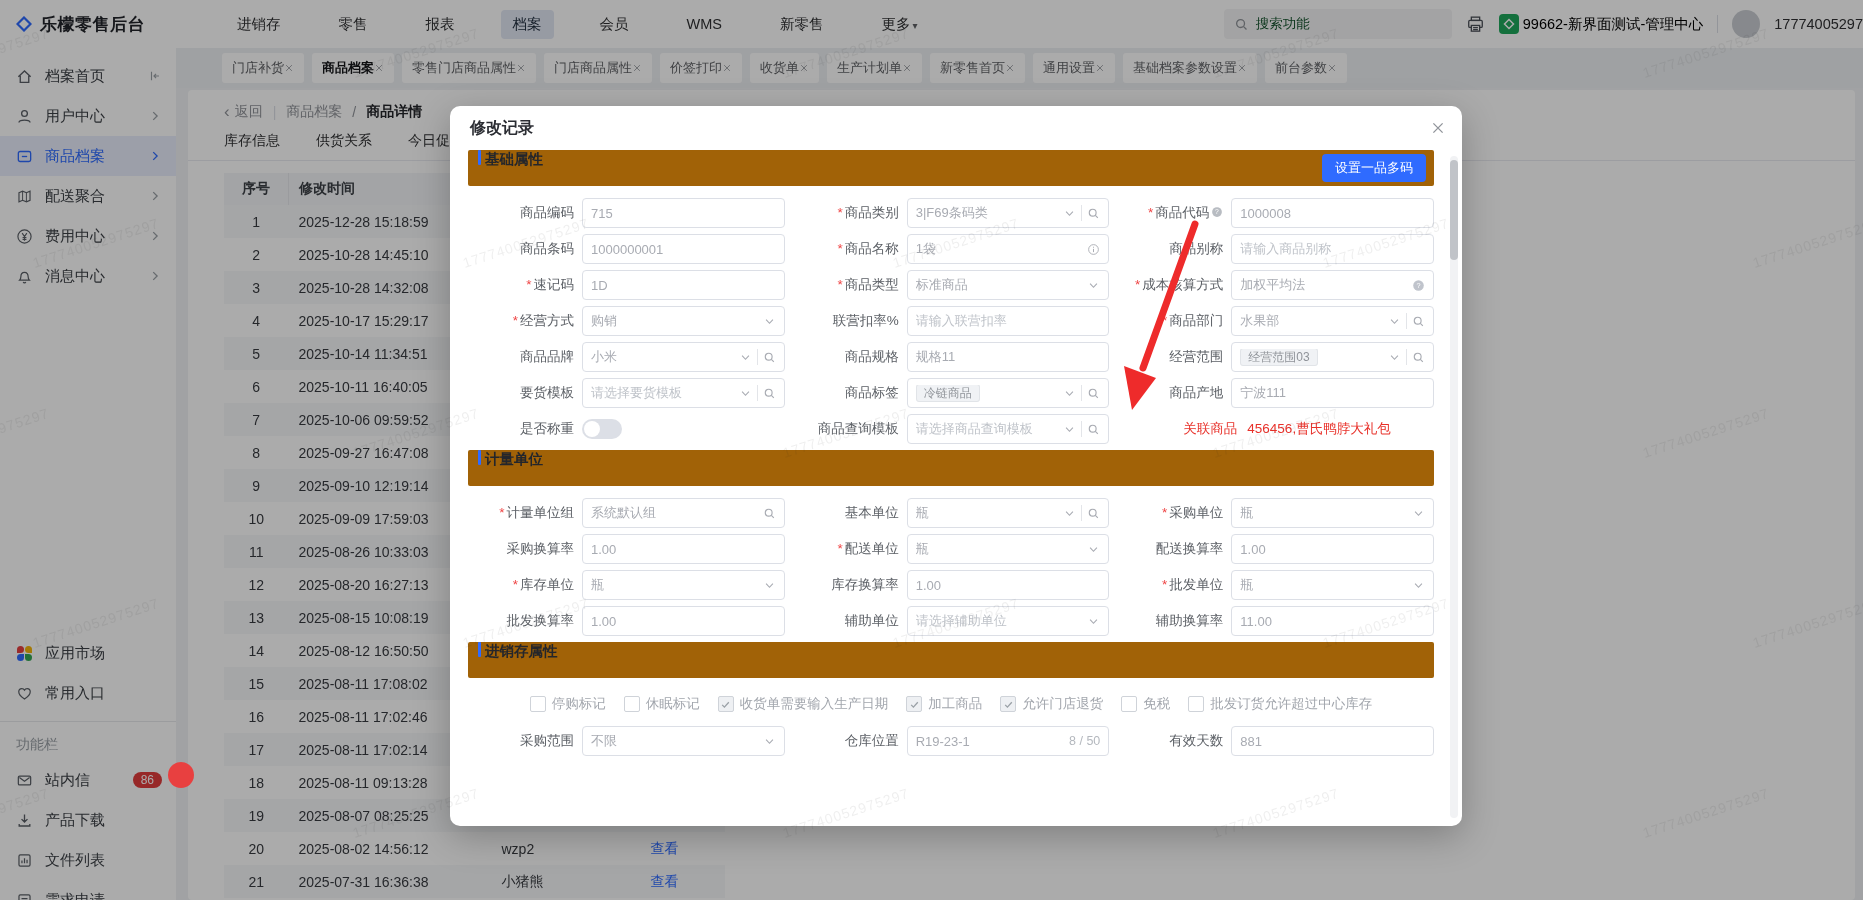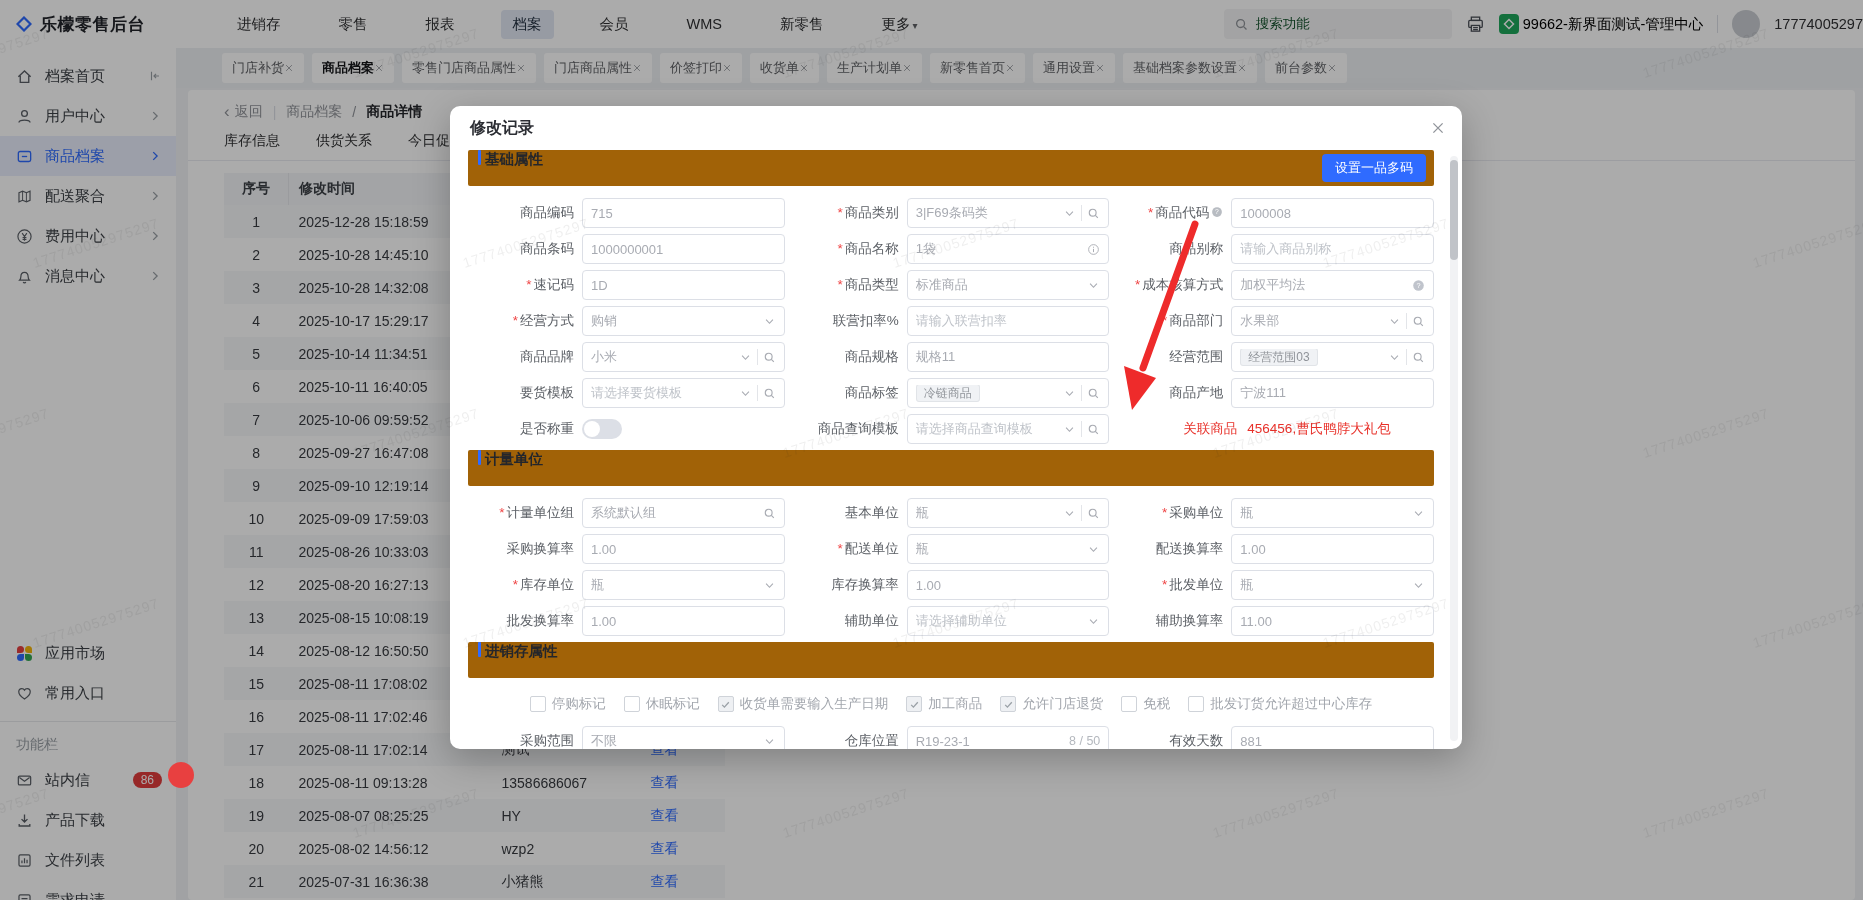--- a/index.html
+++ b/index.html
@@ -71,21 +71,21 @@
   table.grid td{height:33px;padding:0 10px;color:#383b40;}
   table.grid tr:nth-child(odd) td{background:#f7f8fa;}
   table.grid .c-no{width:44px;text-align:center;}
   table.grid .c-time{width:182px;}
   table.grid .c-person{width:128px;}
   table.grid .c-act{width:64px;}
   .view-link{color:#2f6bff;cursor:pointer;}
   
   .overlay{position:absolute;inset:0;background:rgba(0,0,0,.33);z-index:40;}
   .red-dot{position:absolute;left:168px;top:762px;width:26px;height:26px;border-radius:50%;background:#e84040;z-index:45;cursor:pointer;}
-  .dialog{position:absolute;left:450px;top:106px;width:1012px;height:643px;background:#fff;border-radius:10px;
+  .dialog{position:absolute;left:450px;top:106px;width:1012px;height:720px;background:#fff;border-radius:10px;
           box-shadow:0 10px 36px rgba(0,0,0,.25);z-index:50;}
   .dlg-head{height:44px;display:flex;align-items:center;padding:0 20px;}
   .dlg-title{font-size:16px;font-weight:bold;color:#2b2d33;}
   .dlg-close{position:absolute;right:16px;top:14px;width:16px;height:16px;color:#8f9399;cursor:pointer;display:inline-flex;}
   .dlg-close svg{width:16px;height:16px;}
   .dlg-body{position:absolute;left:0;top:44px;right:16px;bottom:0;padding:0 12px 0 18px;overflow:hidden;}
   .band{height:36px;background:#a16207;display:flex;align-items:flex-start;gap:4px;padding-left:10px;margin-bottom:12px;position:relative;border-radius:2px;}
   .band .bar{width:3px;height:15px;background:#2f6bff;border-radius:1px;}
   .band .bt{font-size:14.5px;font-weight:bold;color:#24262b;}
   .band.mt{margin-top:4px;}

